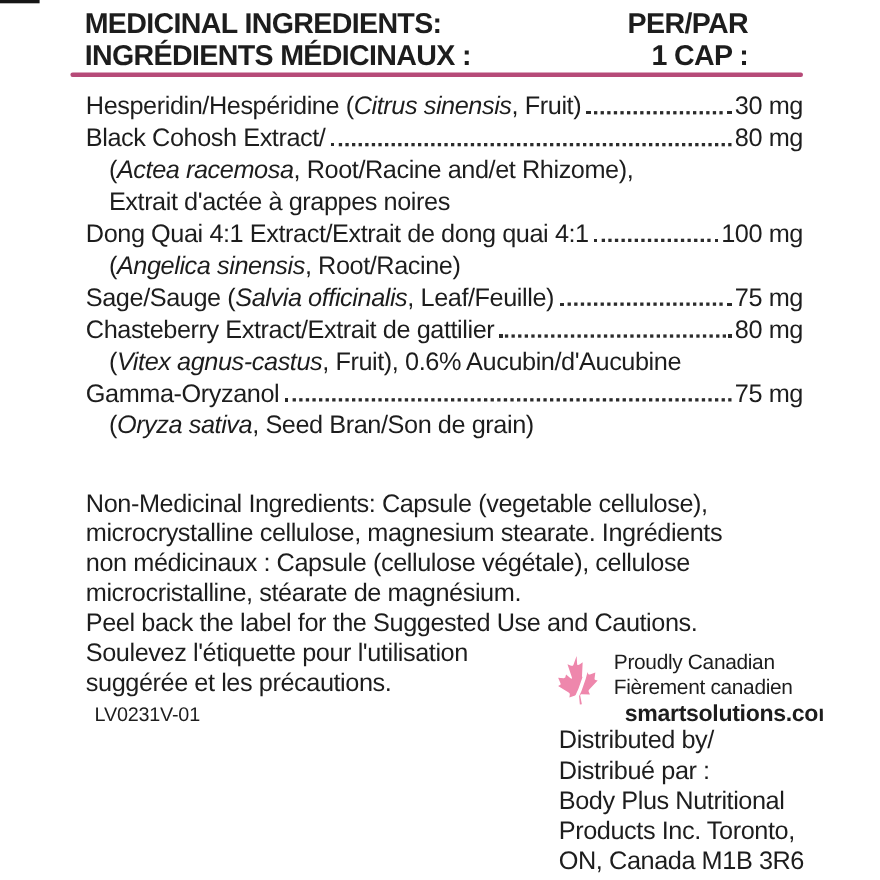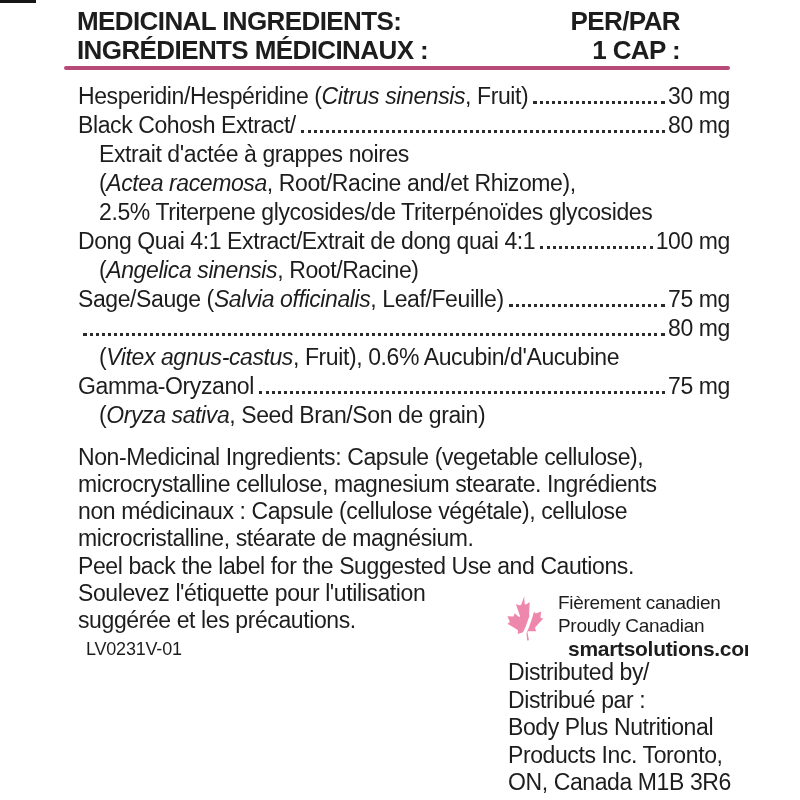--- a/index.html
+++ b/index.html
@@ -67,35 +67,35 @@
       <div class="ing-row">
         <span class="ing-name"><span>Hesperidin/Hespéridine (</span><span class="i">Citrus sinensis</span><span>, Fruit) </span></span>
         <span class="leader"></span>
         <span class="amt">30 mg</span>
       </div>
       <div class="ing-row">
         <span class="ing-name"><span>Black Cohosh Extract/</span></span>
         <span class="leader"></span>
         <span class="amt">80 mg</span>
       </div>
+      <div class="ing-sub"><span>(</span><span class="i">Actea racemosa</span><span>, Root/Racine and/et Rhizome),</span></div>
       <div class="ing-sub"><span>Extrait d'actée à grappes noires</span></div>
-      <div class="ing-sub"><span>(</span><span class="i">Actea racemosa</span><span>, Root/Racine and/et Rhizome),</span></div>
-      <div class="ing-sub"><span>2.5% Triterpene glycosides/de Triterpénoïdes glycosides</span></div>
       <div class="ing-row">
         <span class="ing-name"><span>Dong Quai 4:1 Extract/Extrait de dong quai 4:1 </span></span>
         <span class="leader"></span>
         <span class="amt">100 mg</span>
       </div>
       <div class="ing-sub"><span>(</span><span class="i">Angelica sinensis</span><span>, Root/Racine)</span></div>
       <div class="ing-row">
         <span class="ing-name"><span>Sage/Sauge (</span><span class="i">Salvia officinalis</span><span>, Leaf/Feuille) </span></span>
         <span class="leader"></span>
         <span class="amt">75 mg</span>
       </div>
       <div class="ing-row">
+        <span class="ing-name"><span>Chasteberry Extract/Extrait de gattilier </span></span>
         <span class="leader"></span>
         <span class="amt">80 mg</span>
       </div>
       <div class="ing-sub"><span>(</span><span class="i">Vitex agnus-castus</span><span>, Fruit), 0.6% Aucubin/d'Aucubine</span></div>
       <div class="ing-row">
         <span class="ing-name"><span>Gamma-Oryzanol </span></span>
         <span class="leader"></span>
         <span class="amt">75 mg</span>
       </div>
       <div class="ing-sub"><span>(</span><span class="i">Oryza sativa</span><span>, Seed Bran/Son de grain)</span></div>
@@ -115,22 +115,22 @@
     </div>
 
   <div class="lot">LV0231V-01</div>
 
   <div class="canada">
     <svg width="47" height="52" viewBox="0 0 512 560">
       <path class="leaf-shape" fill="#ee87ac" d="M256 21 l-44 82 c-5 9-14 8-23 4 l-34-18 25 132 c3 13-6 19-14 10 l-39-44 -11 26 c-2 6-9 8-16 7 l-55-12 15 54 c3 11 1 16-7 19 l-20 8 95 77 c8 7 11 15 8 24 l-8 26 81-14 c10-2 16 4 16 12 l-4 87 h20 l-4-87 c0-8 6-14 16-12 l81 14 -8-26 c-3-9 0-17 8-24 l95-77 -20-8 c-8-3-10-8-7-19 l15-54 -55 12 c-7 1-14-1-16-7 l-11-26 -39 44 c-8 9-17 3-14-10 l25-132 -34 18 c-9 4-18 5-23-4 z"></path>
       <path class="leaf-vein" fill="none" stroke="#ffffff" stroke-width="36" d="M118 530 C 210 430 280 310 348 130"></path>
     </svg>
     <div class="c-text">
+      <div>Proudly Canadian</div>
       <div>Fièrement canadien</div>
-      <div>Proudly Canadian</div>
       <div class="c-site">smartsolutions.com</div>
     </div>
   </div>
 
   <div class="dist">
       <div class="tline">Distributed by/</div>
       <div class="tline">Distribué par :</div>
       <div class="tline">Body Plus Nutritional</div>
       <div class="tline">Products Inc. Toronto,</div>
       <div class="tline">ON, Canada M1B 3R6</div>

